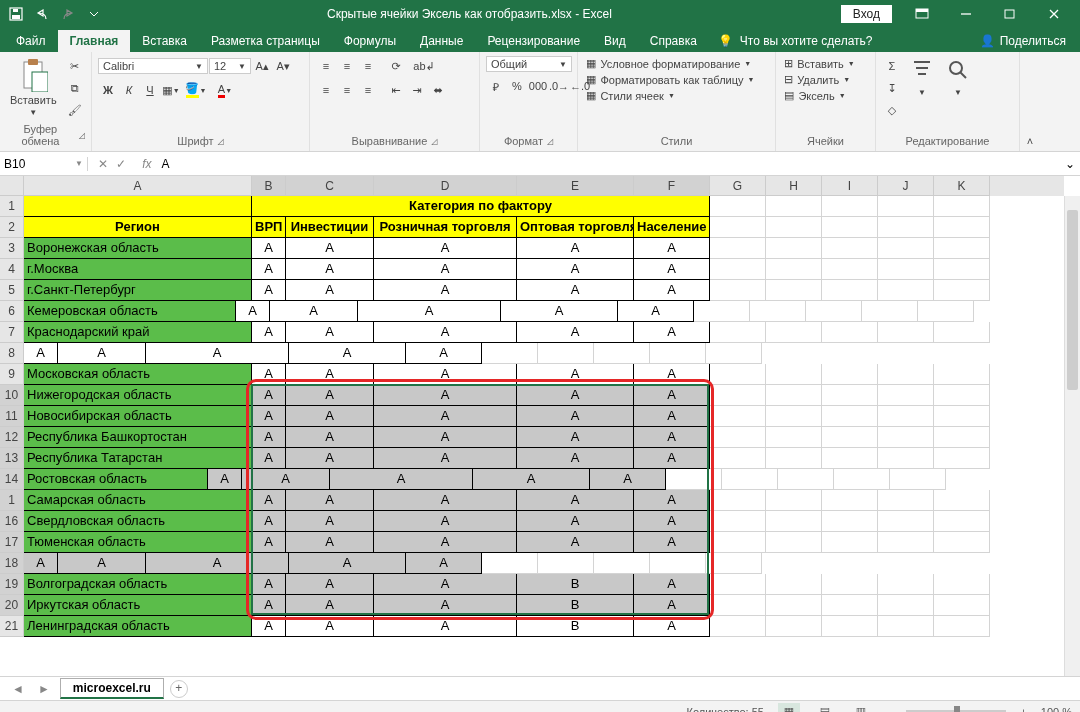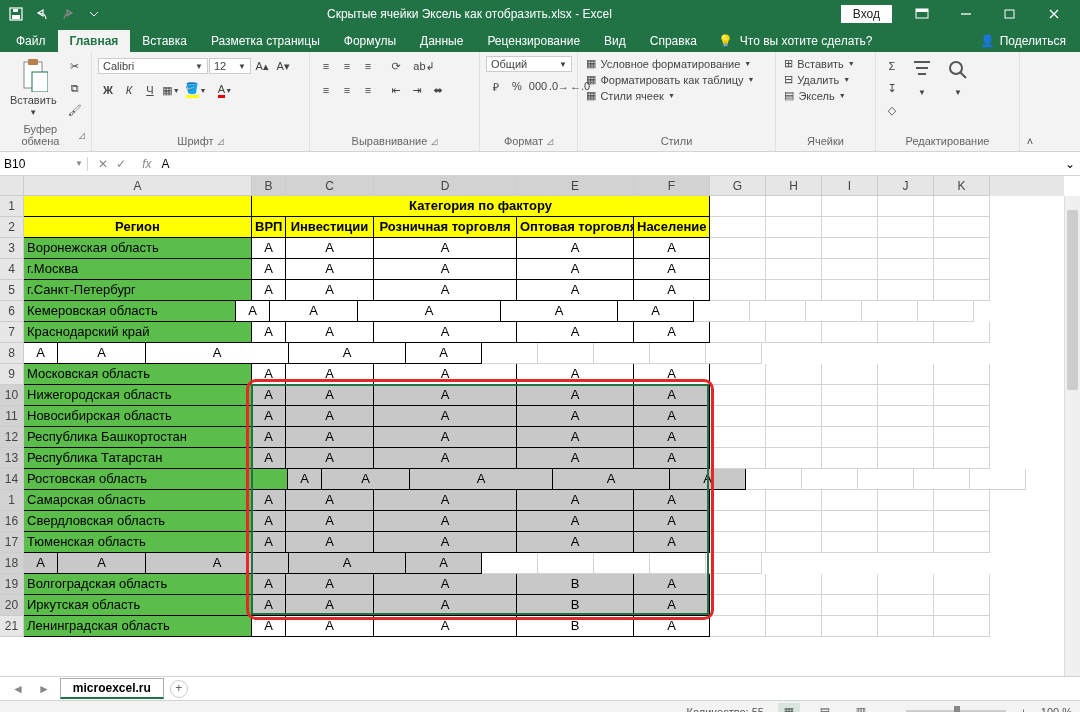--- a/index.html
+++ b/index.html
@@ -557,21 +557,21 @@
         <div class="cell data sel" style="width: 143px;">A</div>
         <div class="cell data sel" style="width: 117px;">A</div>
         <div class="cell data sel" style="width: 76px;">A</div>
         <div class="cell empty" style="width: 56px;"></div>
         <div class="cell empty" style="width: 56px;"></div>
         <div class="cell empty" style="width: 56px;"></div>
         <div class="cell empty" style="width: 56px;"></div>
         <div class="cell empty" style="width: 56px;"></div>
       </div>
       <div class="g-row">
-        <div class="cell region" style="width: 264px;">Ростовская область</div>
+        <div class="cell region" style="width: 184px;">Ростовская область</div>
         <div class="cell data sel" style="width: 34px;">A</div>
         <div class="cell data sel" style="width: 88px;">A</div>
         <div class="cell data sel" style="width: 143px;">A</div>
         <div class="cell data sel" style="width: 117px;">A</div>
         <div class="cell data sel" style="width: 76px;">A</div>
         <div class="cell empty" style="width: 56px;"></div>
         <div class="cell empty" style="width: 56px;"></div>
         <div class="cell empty" style="width: 56px;"></div>
         <div class="cell empty" style="width: 56px;"></div>
         <div class="cell empty" style="width: 56px;"></div>

